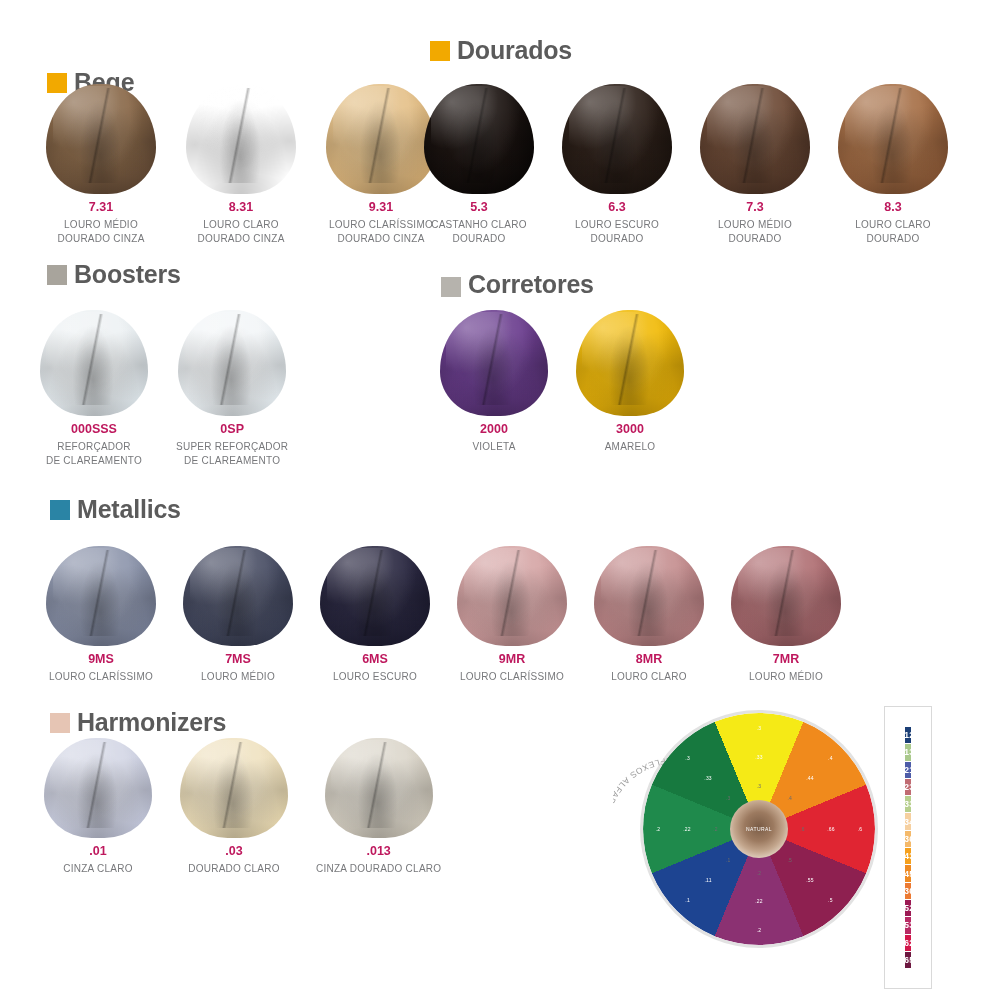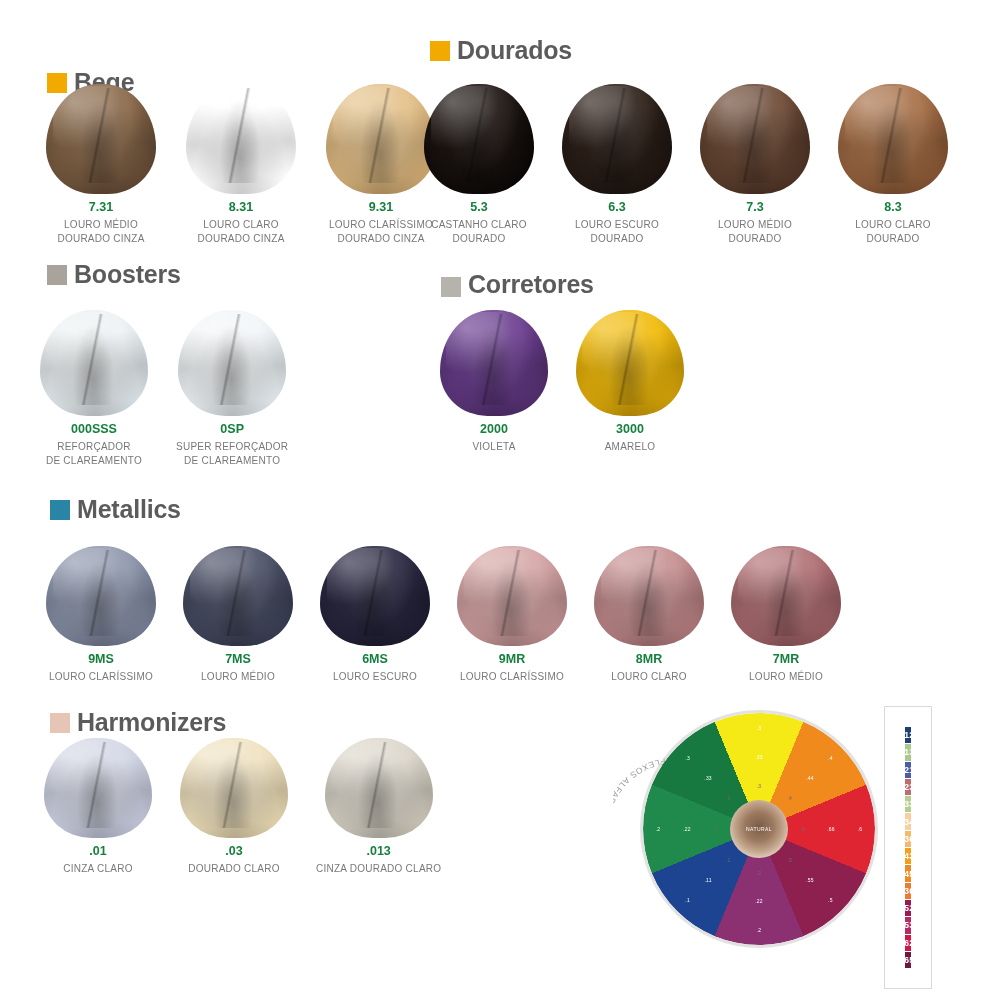--- a/index.html
+++ b/index.html
@@ -80,21 +80,21 @@
     position: absolute; inset: 0;
     background:
       radial-gradient(ellipse at 50% 18%, rgba(255,255,255,0.16), rgba(255,255,255,0) 55%),
       radial-gradient(ellipse at 50% 105%, rgba(0,0,0,0.22), rgba(0,0,0,0) 62%),
       radial-gradient(ellipse at 8% 55%, rgba(0,0,0,0.16), rgba(0,0,0,0) 48%),
       radial-gradient(ellipse at 94% 52%, rgba(0,0,0,0.16), rgba(0,0,0,0) 46%);
   }
   .code {
     font-size: 12.5px;
     font-weight: bold;
-    color: #15803d;
+    color: #be185d;
     margin-top: 7px;
     line-height: 1.1;
     text-align: center;
     white-space: nowrap;
   }
   .desc {
     font-size: 10px;
     color: #77787b;
     margin-top: 3px;
     line-height: 1.45;

